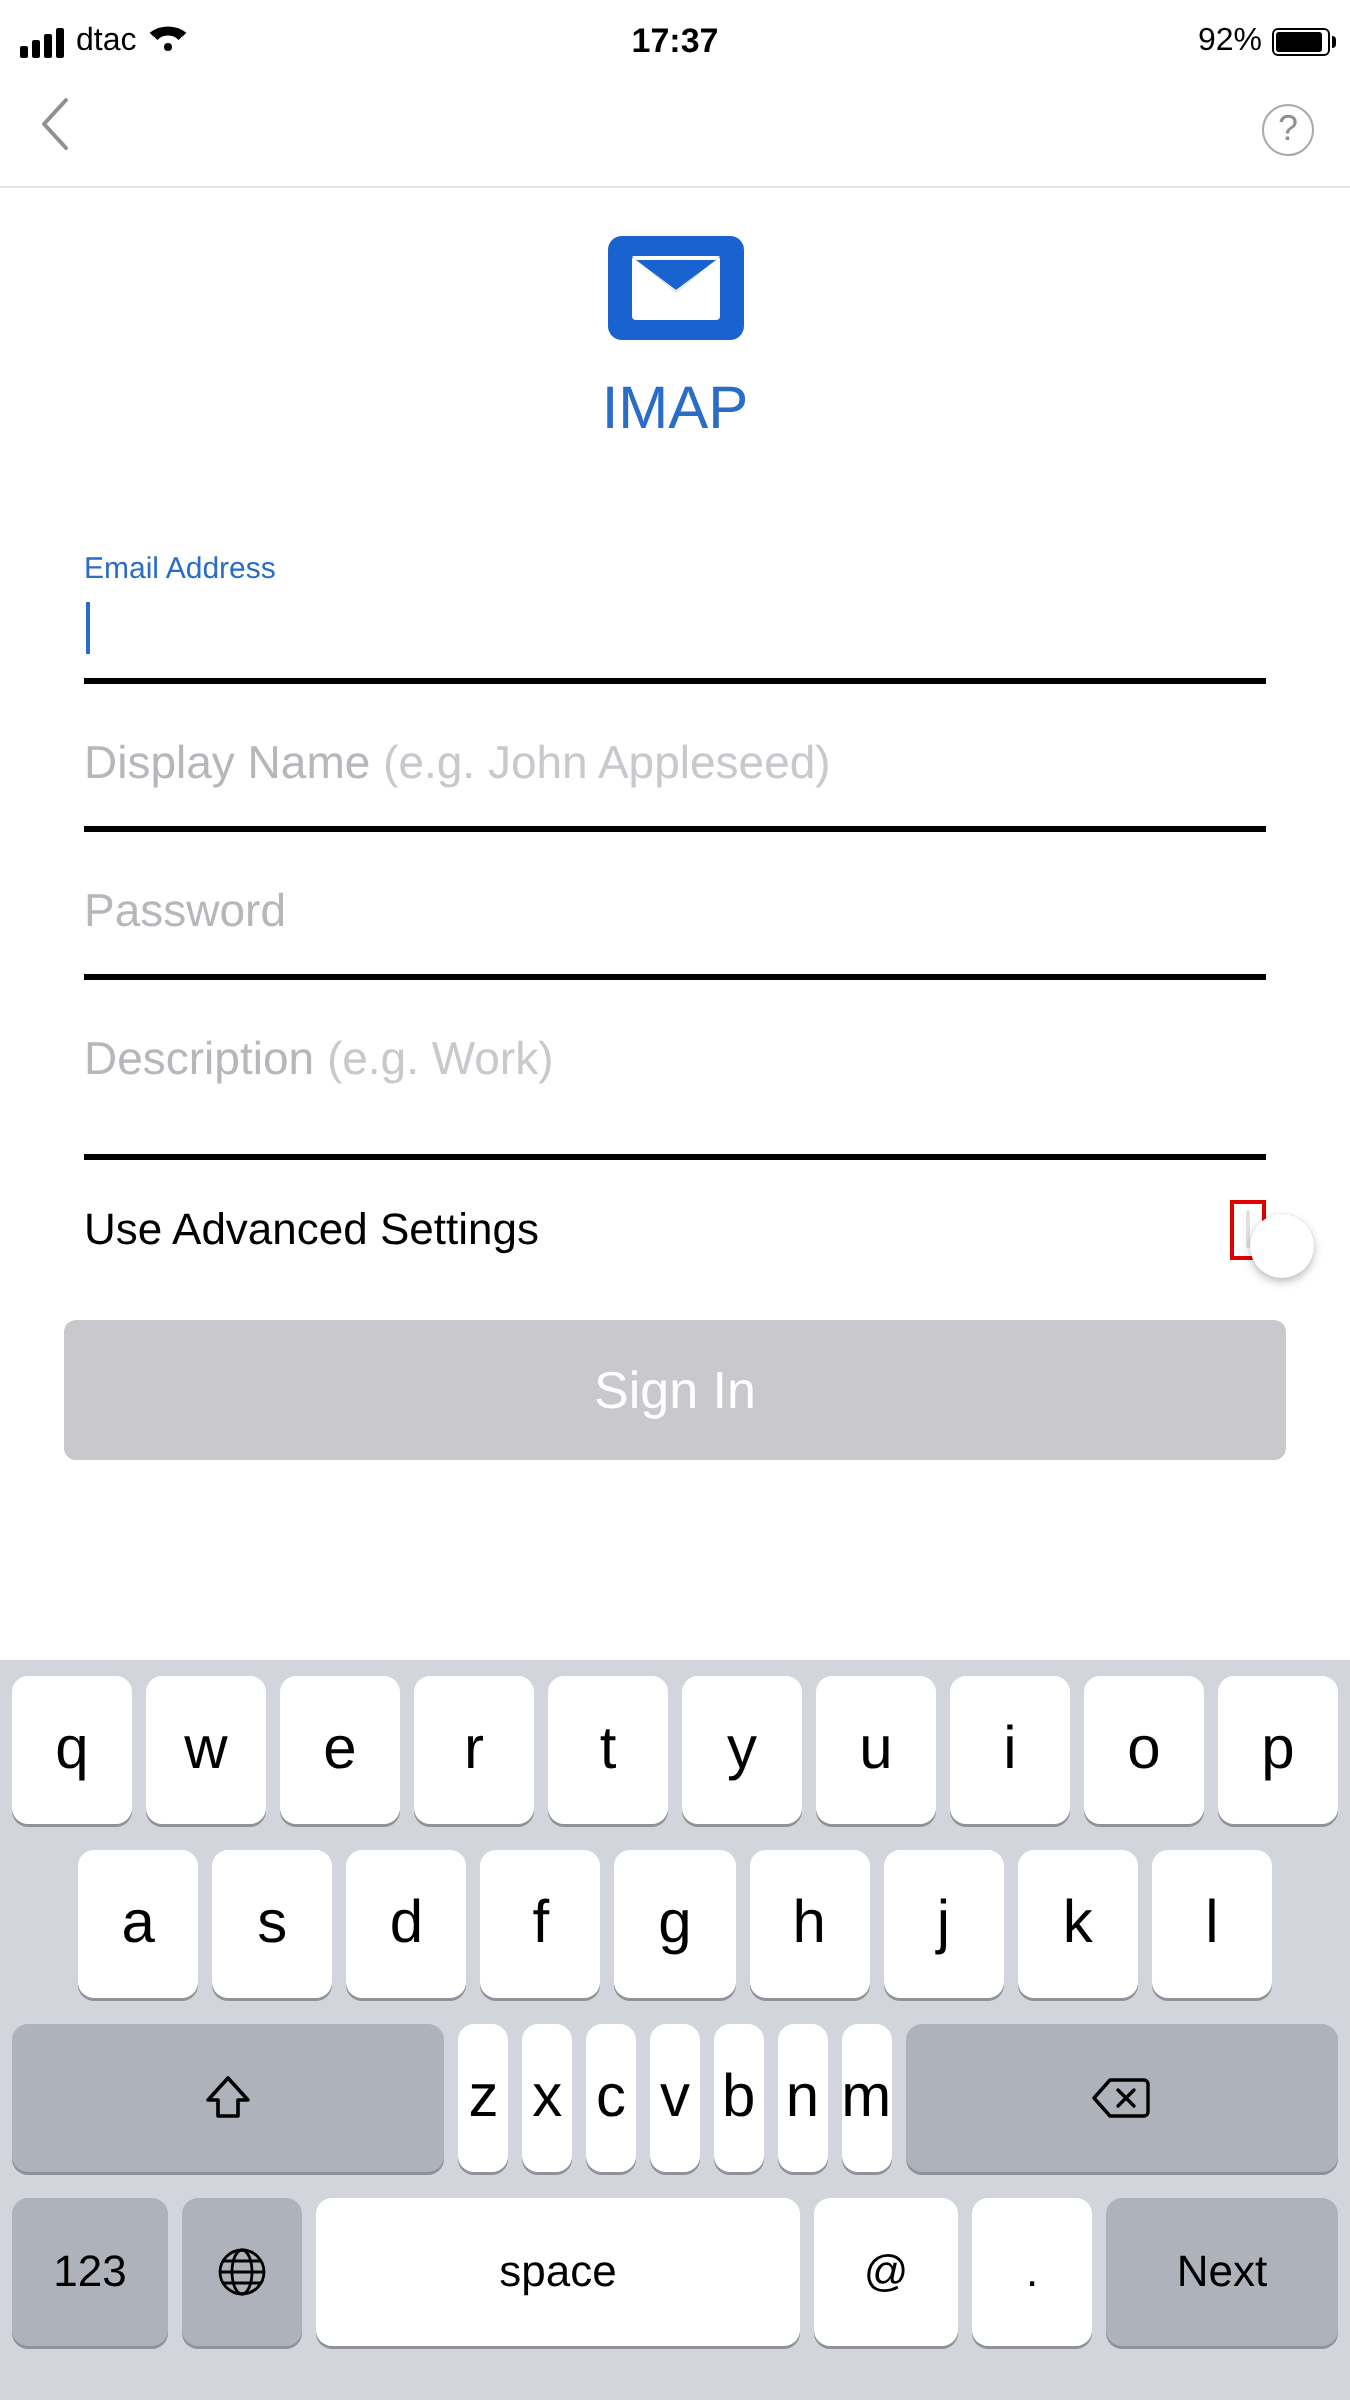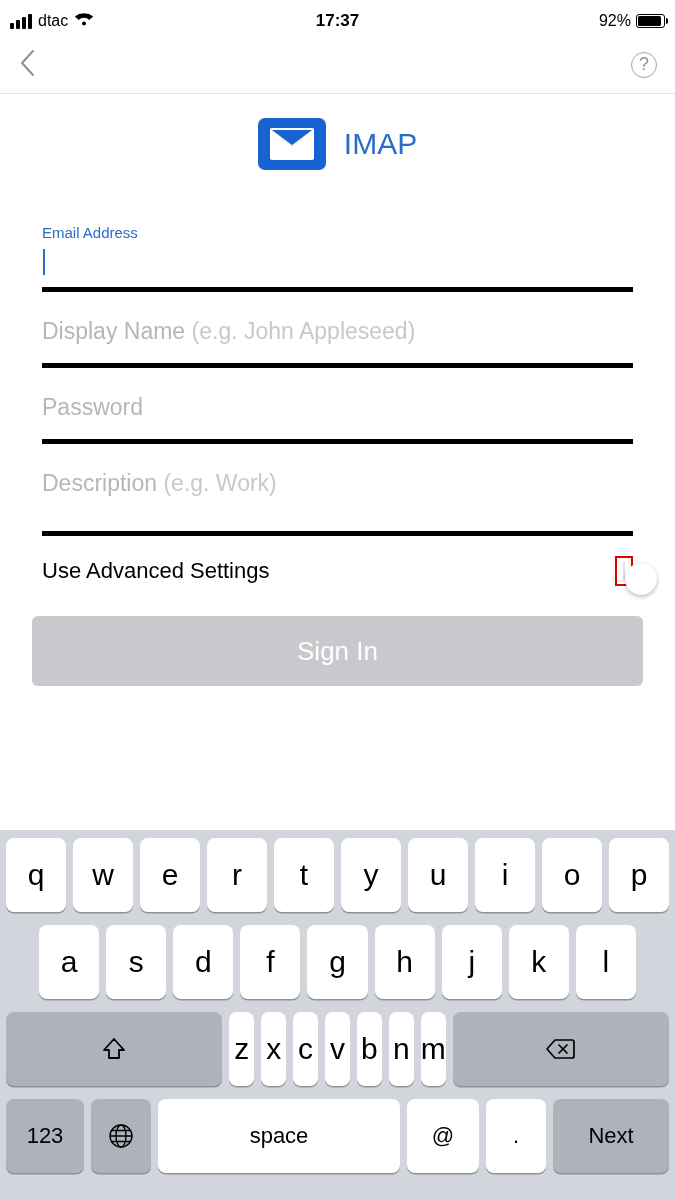--- a/index.html
+++ b/index.html
@@ -17,27 +17,27 @@
   .status-right { display:flex; align-items:center; gap:5px; }
   .battery-shell { width:29px; height:14px; border:1.5px solid #000; border-radius:3px; position:relative; }
   .battery-shell:after { content:""; position:absolute; right:-4px; top:3px; width:2.5px; height:6px; background:#000; border-radius:0 2px 2px 0;}
   .battery-fill { position:absolute; left:1px; top:1px; bottom:1px; width:86%; background:#000; border-radius:1.5px;}
 
   
   .nav-bar { height:58px; display:flex; align-items:center; justify-content:space-between; padding:0 18px; border-bottom:1px solid #e4e4e6;}
   .help-btn { width:26px; height:26px; border:1.6px solid #a7a7ac; color:#8e8e93; border-radius:50%; display:flex; align-items:center; justify-content:center; font-size:18px; font-weight:500;}
 
   
-  .provider { display:flex; align-items:center; justify-content:center; gap:18px; margin:24px 0 40px 0;}
+  .provider { display:flex; align-items:center; justify-content:center; gap:18px; margin:24px 0 40px 0;flex-direction:column;}
   .provider-icon { width:68px; height:52px; background:#1863cf; border-radius:7px; display:flex; align-items:center; justify-content:center;}
   .provider-title { color:#2a6dc8; font-size:30px; font-weight:400;}
 
   
   .form { padding:0 42px; }
-  .field { border-bottom:5px solid #000000; padding:14px 0 12px 0; }
+  .field { border-bottom:3px solid #000000; padding:14px 0 12px 0; }
   .field .floating-label { color:#2a6dc8; font-size:15px; margin-bottom:6px; }
   .field .value { font-size:23px; color:#000; min-height:28px; position:relative;}
   .caret { display:inline-block; width:2px; height:26px; background:#2a6dc8; vertical-align:middle; margin-left:1px;}
   .field .placeholder-line { font-size:23px; color:#b6b6bb; }
   .placeholder-line .hint { color:#c8c8cd; }
 
   .toggle-row { display:flex; align-items:center; justify-content:space-between; padding:20px 0; }
   .toggle-row .label { font-size:22px; color:#000; }
   .toggle-wrap { border:2px solid #e00000; padding:4px 6px; }
   .toggle { width:62px; height:36px; border-radius:18px; background:#fff; border:1.5px solid #e0e0e3; position:relative;}

